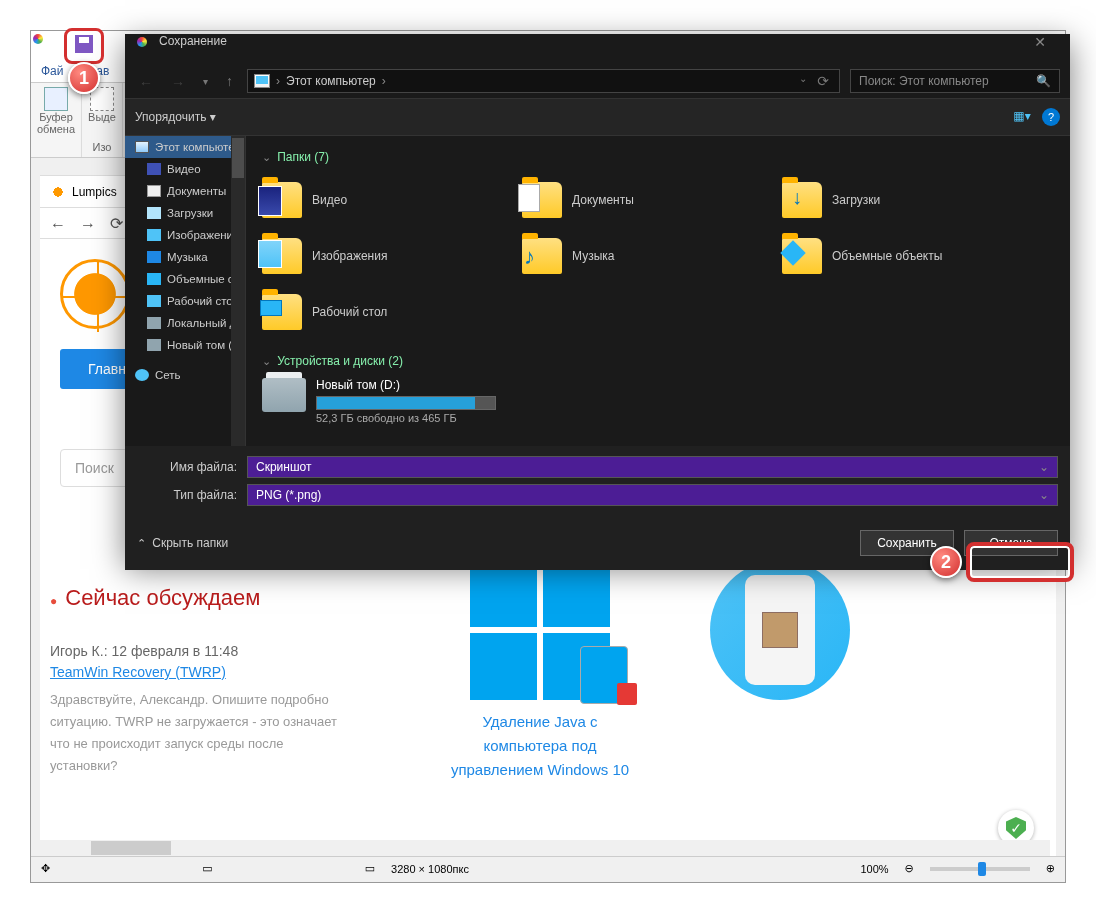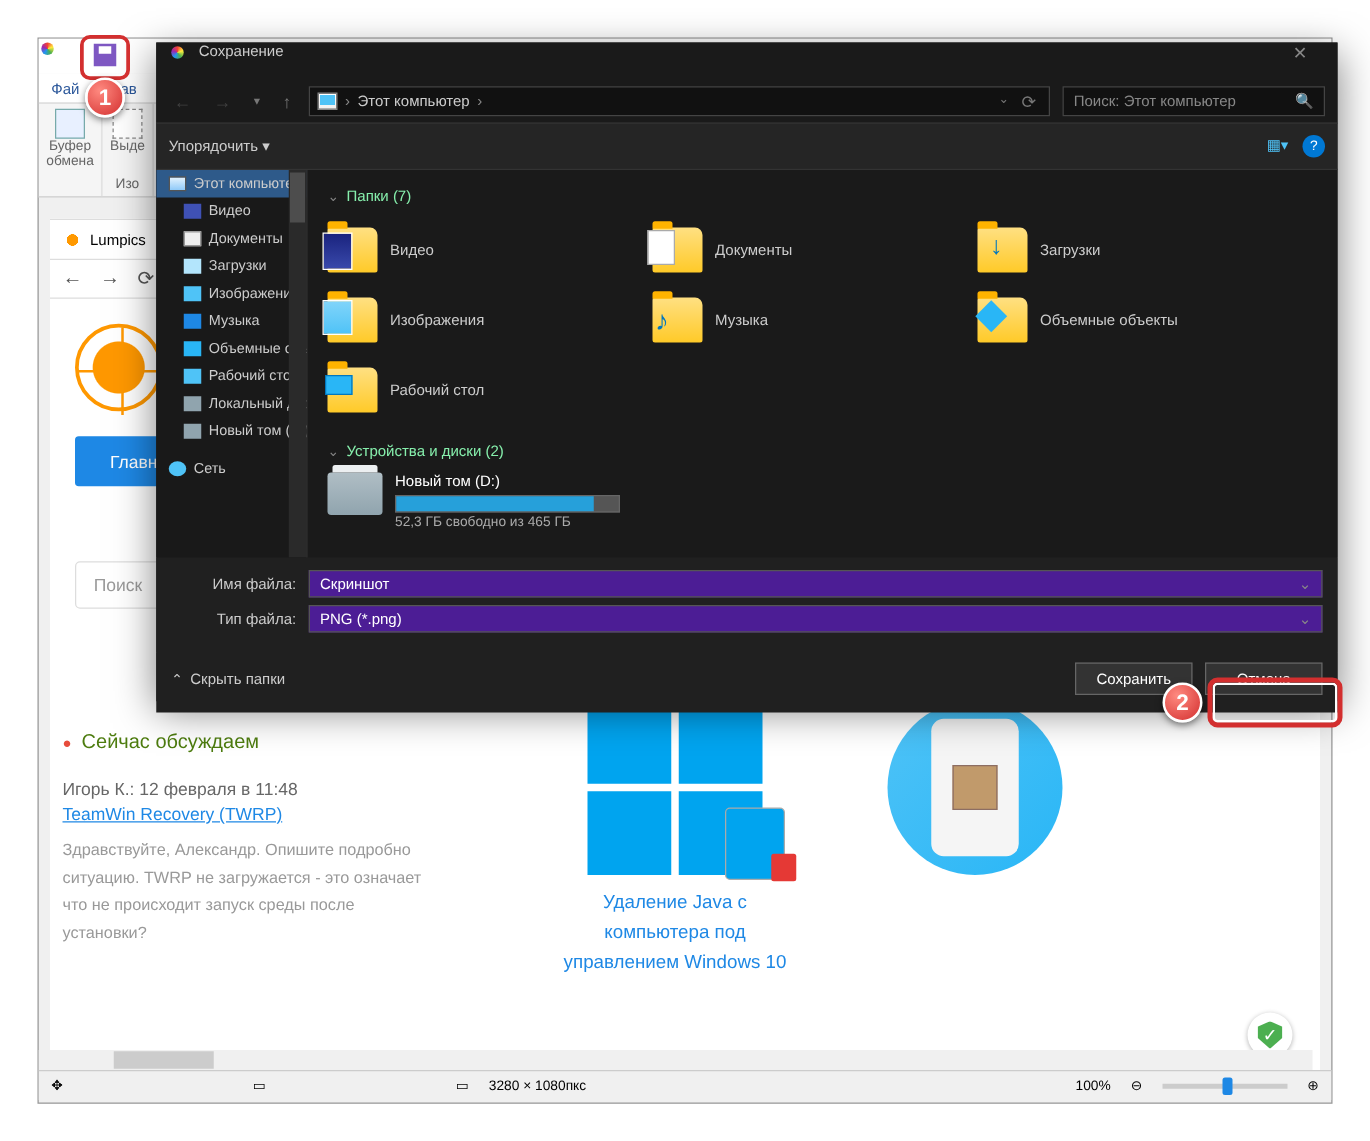--- a/index.html
+++ b/index.html
@@ -21,21 +21,21 @@
 .browser-tab { height: 32px; display: flex; align-items: center; padding: 0 10px; font-size: 12px; background: #fff; border-top: 1px solid #ddd; }
 .tab-icon { width: 16px; height: 16px; background: radial-gradient(circle, #f90 40%, #fff 42%); border-radius: 50%; margin-right: 6px; }
 .browser-nav { height: 32px; display: flex; align-items: center; padding: 0 10px; gap: 14px; border-top: 1px solid #ddd; border-bottom: 1px solid #ddd; background: #fff; font-size: 16px; color: #555; }
 .browser-content { display: flex; padding: 20px; gap: 20px; }
 .orange-logo { width: 70px; height: 70px; border-radius: 50%; background: radial-gradient(circle, #ff9800 45%, #fff 47%); border: 3px solid #ff9800; position: relative; margin-bottom: 20px; }
 .orange-logo::after { content: ""; position: absolute; width: 2px; height: 70px; background: #ff9800; left: 34px; top: 0; }
 .orange-logo::before { content: ""; position: absolute; width: 70px; height: 2px; background: #ff9800; top: 34px; left: 0; }
 .btn-blue { background: #1e88e5; color: #fff; border: none; padding: 12px 28px; font-size: 14px; border-radius: 3px; }
 .search-box { margin-top: 60px; width: 480px; padding: 10px 14px; border: 1px solid #ddd; border-radius: 4px; font-size: 14px; color: #999; }
 .discuss-box { position: absolute; left: 50px; top: 585px; width: 300px; }
-.discuss-title { color: #4d7c0f; font-size: 16px; margin-bottom: 20px; }
+.discuss-title { color: #b91c1c; font-size: 22px; margin-bottom: 32px; }
 .discuss-title::before { content: "●"; color: #e74c3c; margin-right: 8px; font-size: 12px; }
 .discuss-meta { color: #666; font-size: 14px; margin-bottom: 4px; }
 .discuss-link { color: #1e88e5; font-size: 14px; text-decoration: underline; }
 .discuss-text { color: #999; font-size: 13px; line-height: 1.7; margin-top: 8px; }
 
 .cards-area { position: absolute; left: 440px; top: 560px; display: flex; gap: 40px; }
 .card { width: 200px; text-align: center; }
 .card-img { width: 140px; height: 140px; margin: 0 auto 10px; position: relative; }
 .card-link { color: #1e88e5; font-size: 15px; line-height: 1.6; }
 .win-bg { display: grid; grid-template-columns: 1fr 1fr; grid-template-rows: 1fr 1fr; gap: 6px; }

